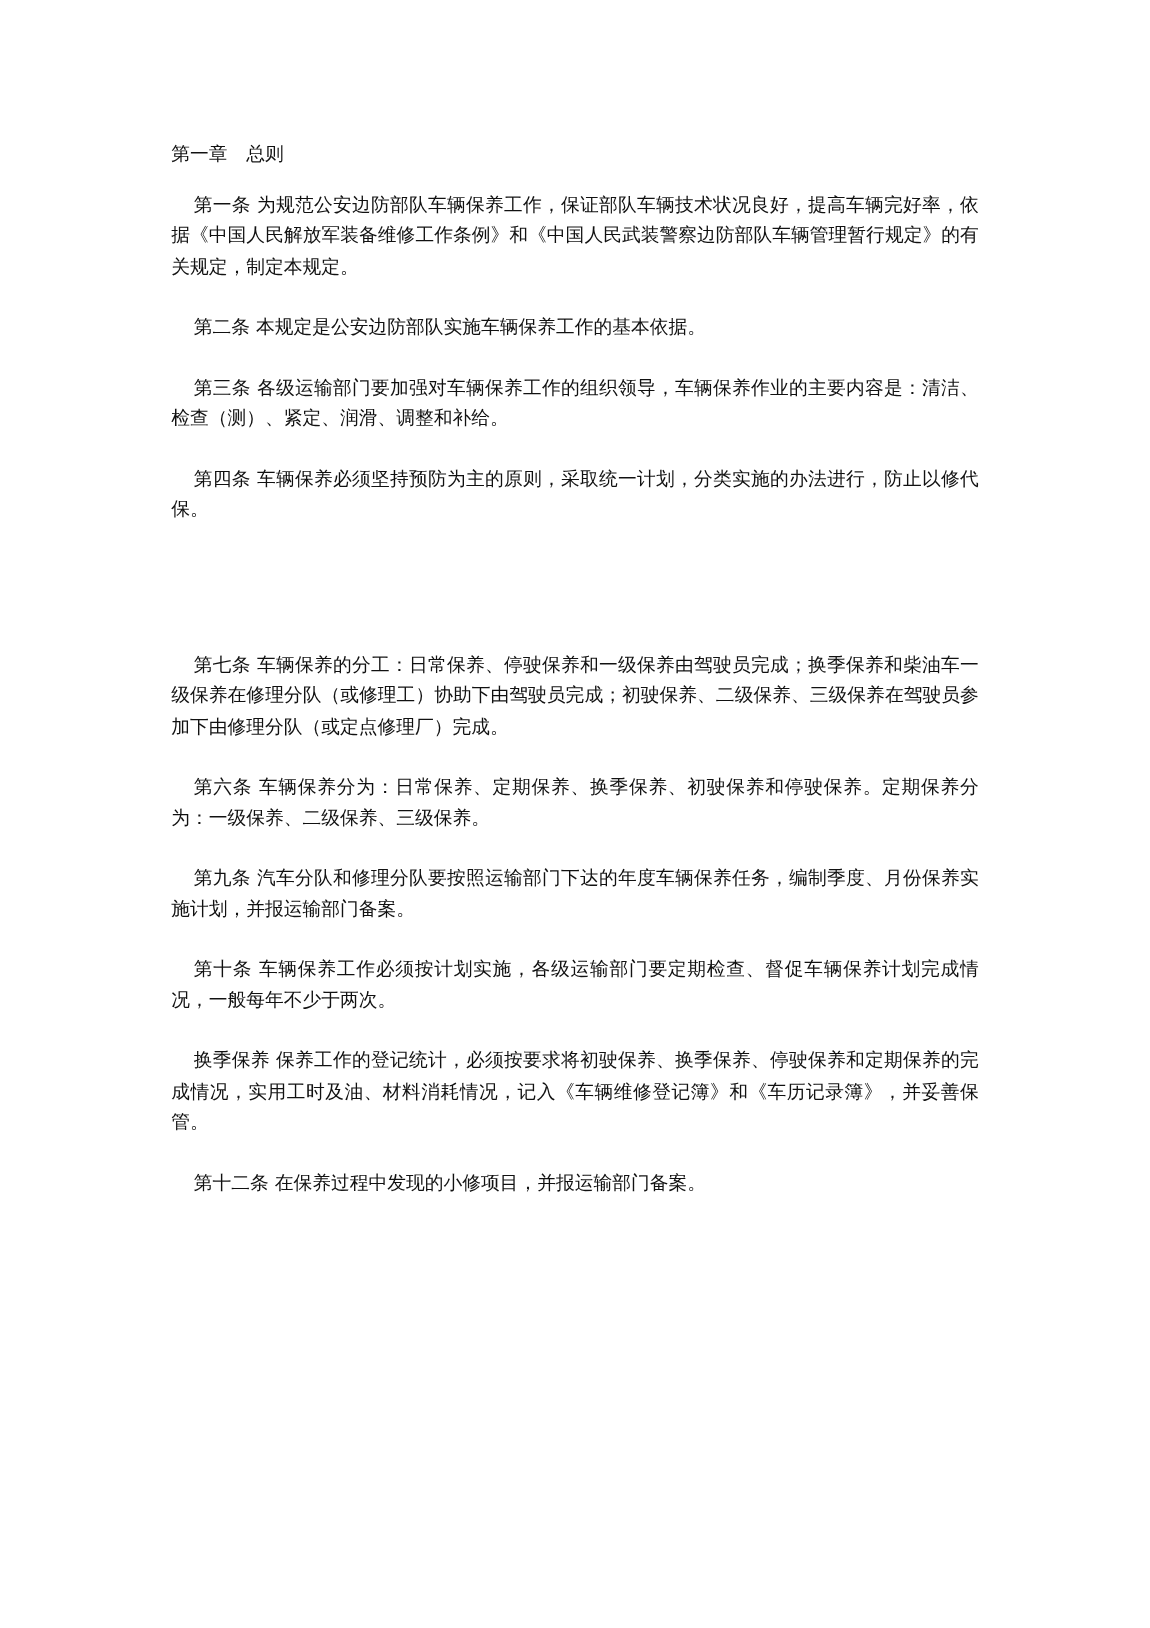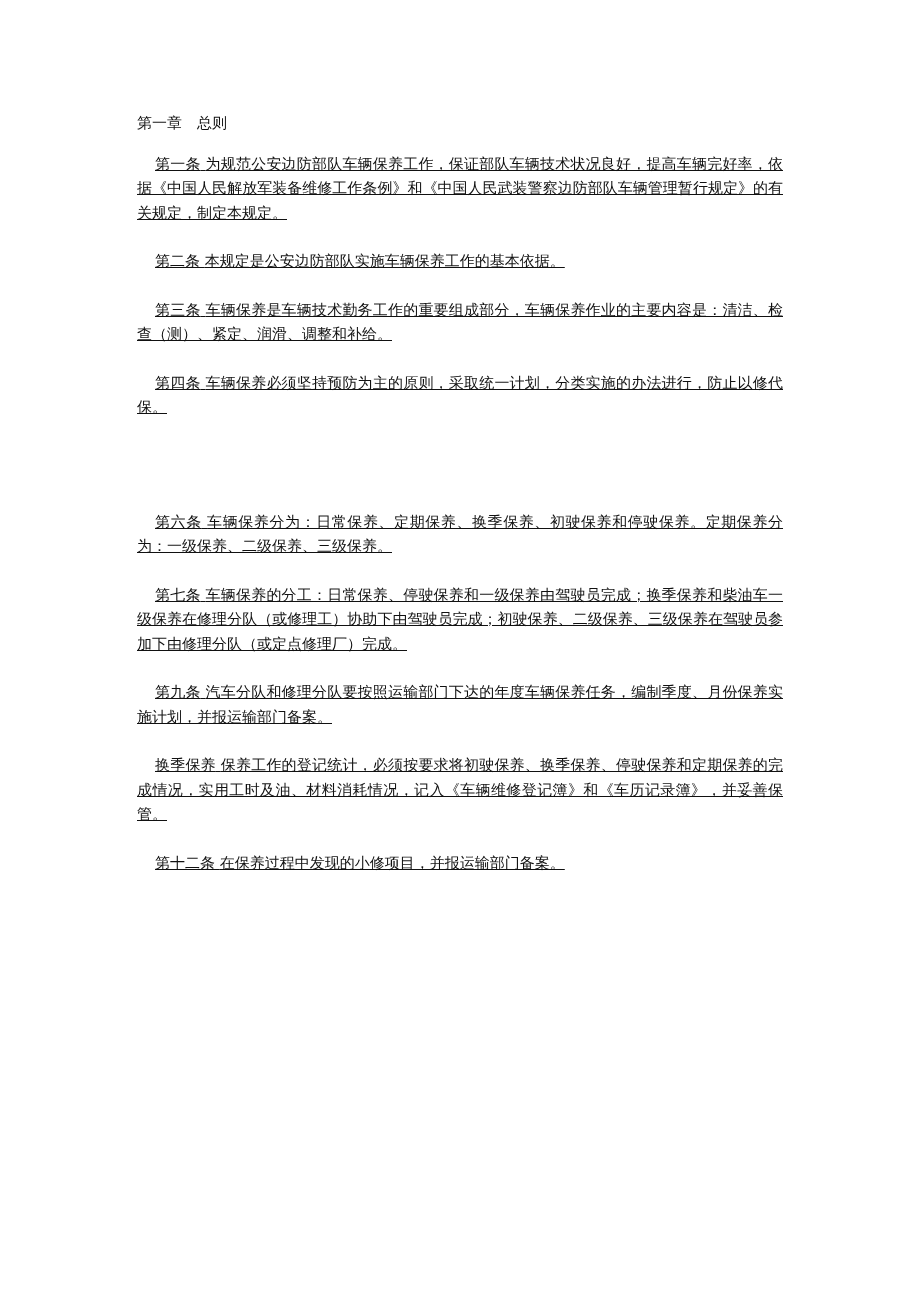--- a/index.html
+++ b/index.html
@@ -10,49 +10,50 @@
     top: 111px;
     width: 646px;
     font-family: "DejaVu Serif", "Liberation Serif", serif;
     font-size: 15px;
     line-height: 24.5px;
     color: #111111;
   }
   .chapter { margin: 0; white-space: pre; }
   .chapter-1 { margin-bottom: 16px; }
   .chapter-2 { margin-left: 120px; margin-top: 0; margin-bottom: 24px; }
-  .article { margin: 6px 0 24px 0; text-align: justify; text-justify: inter-character; text-decoration: underline; }
+  .article { margin: 16px 0 24px 0; text-align: justify; text-justify: inter-character; }
   .article .label { margin-left: 18px; }
   .article.a5 .label { margin-left: 14px; }
   .spacer-ch2 { height: 60px; }
 </style>
 </head>
 <body>
 
 <div class="page">
 
   <p class="chapter chapter-1">第一章　总则</p>
 
   <p class="article"><span class="label">第一条</span> <span>为规范公安边防部队车辆保养工作，保证部队车辆技术状况良好，提高车辆完好率，依据《中国人民解放军装备维修工作条例》和《中国人民武装警察边防部队车辆管理暂行规定》的有关规定，制定本规定。</span></p>
 
   <p class="article"><span class="label">第二条</span> <span>本规定是公安边防部队实施车辆保养工作的基本依据。</span></p>
 
-  <p class="article"><span class="label">第三条</span> <span>车辆保养是车辆技术勤务工作的重要组成部分，车辆保养作业的主要内容是：清洁、检查（测）、紧定、润滑、调整和补给。</span></p>
+  <p class="article"><span class="label">第三条</span> <span>各级运输部门要加强对车辆保养工作的组织领导，车辆保养作业的主要内容是：清洁、检查（测）、紧定、润滑、调整和补给。</span></p>
 
   <p class="article"><span class="label">第四条</span> <span>车辆保养必须坚持预防为主的原则，采取统一计划，分类实施的办法进行，防止以修代保。</span></p>
 
 
   <div class="spacer-ch2"></div>
 
 
+  <p class="article"><span class="label">第七条</span> <span>车辆保养的分工：日常保养、停驶保养和一级保养由驾驶员完成；换季保养和柴油车一级保养在修理分队（或修理工）协助下由驾驶员完成；初驶保养、二级保养、三级保养在驾驶员参加下由修理分队（或定点修理厂）完成。</span></p>
+
   <p class="article"><span class="label">第六条</span> <span>车辆保养分为：日常保养、定期保养、换季保养、初驶保养和停驶保养。定期保养分为：一级保养、二级保养、三级保养。</span></p>
-
-  <p class="article"><span class="label">第七条</span> <span>车辆保养的分工：日常保养、停驶保养和一级保养由驾驶员完成；换季保养和柴油车一级保养在修理分队（或修理工）协助下由驾驶员完成；初驶保养、二级保养、三级保养在驾驶员参加下由修理分队（或定点修理厂）完成。</span></p>
 
 
   <p class="article"><span class="label">第九条</span> <span>汽车分队和修理分队要按照运输部门下达的年度车辆保养任务，编制季度、月份保养实施计划，并报运输部门备案。</span></p>
 
+  <p class="article"><span class="label">第十条</span> <span>车辆保养工作必须按计划实施，各级运输部门要定期检查、督促车辆保养计划完成情况，一般每年不少于两次。</span></p>
 
   <p class="article"><span class="label">换季保养</span> <span>保养工作的登记统计，必须按要求将初驶保养、换季保养、停驶保养和定期保养的完成情况，实用工时及油、材料消耗情况，记入《车辆维修登记簿》和《车历记录簿》，并妥善保管。</span></p>
 
   <p class="article"><span class="label">第十二条</span> <span>在保养过程中发现的小修项目，并报运输部门备案。</span></p>
 
 </div>
 
 </body></html>

